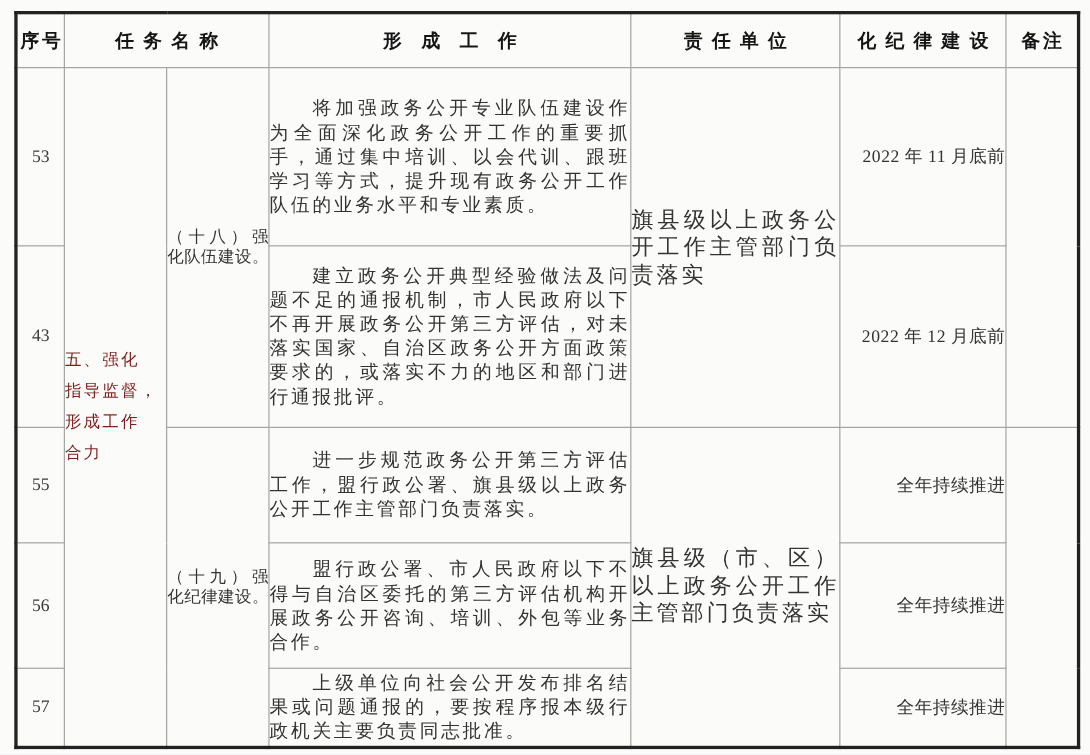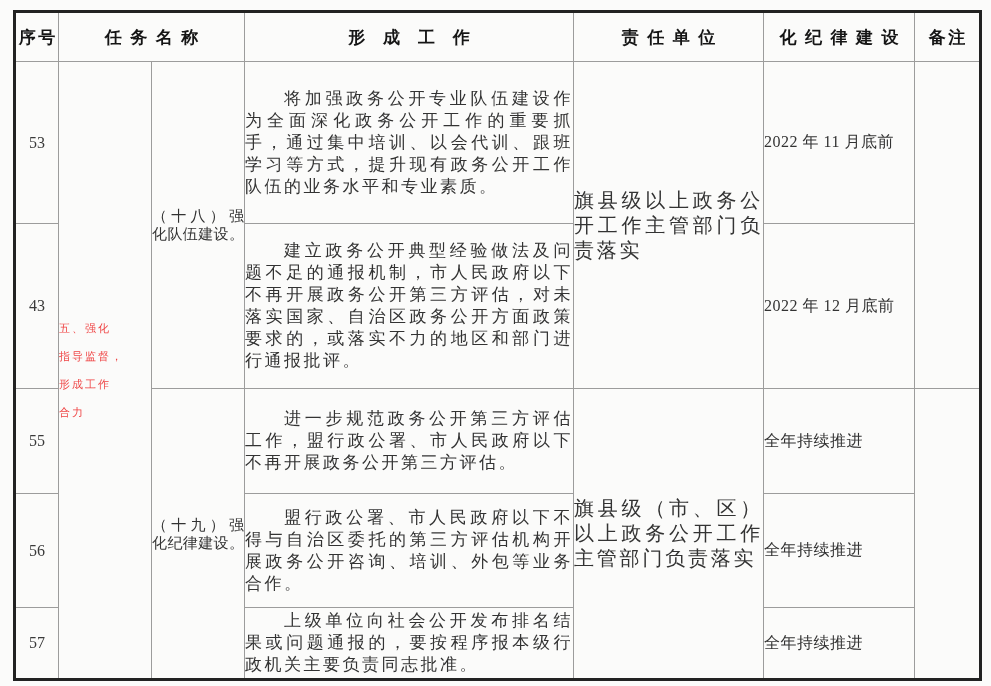--- a/index.html
+++ b/index.html
@@ -33,26 +33,26 @@
   }
   .hs-sm{letter-spacing:.15em;margin-right:-.15em;}
   .hs-mid{letter-spacing:.5em;margin-right:-.5em;}
   .hs-wide{letter-spacing:1.05em;margin-right:-1.05em;}
   
   .seq{
     text-align:center;font-size:16px;color:#3a3a3a;
     font-family:"Liberation Serif","DejaVu Serif",serif;
   }
   .section-cell{
-    font-size:11px;line-height:28px;
+    font-size:15px;line-height:28px;
     padding:2px 2px 2px 5px;
     letter-spacing:2px;
     white-space:pre-line;
     text-align:left;
-    color:#ef4444;
+    color:#7f1d1d;
   }
   .group-name{
     font-size:15px;line-height:18px;
     padding:2px 1px;
     white-space:pre-line;
     text-align:justify;
     text-align-last:justify;
     color:#333;
   }
   .task{
@@ -64,21 +64,21 @@
     color:#333;
   }
   .unit{
     font-size:20px;line-height:25px;
     letter-spacing:2.8px;
     padding:2px 5px;
     text-align:justify;
     color:#333;
   }
   .deadline{
-    font-size:16px;text-align:left;
+    font-size:16px;text-align:right;
     letter-spacing:.5px;color:#333;
   }
   .note{background:transparent;}
   
   .bt-dot{border-top:1px dotted #b5b5b5 !important;}
   .bt-solid{border-top:1px solid #8a8a8a !important;}
 </style>
 </head>
 <body>
 
@@ -121,21 +121,21 @@
     <tr style="height:165px;">
       <td class="seq bt-dot">43</td>
       <td class="task bt-dot">建立政务公开典型经验做法及问题不足的通报机制，市人民政府以下不再开展政务公开第三方评估，对未落实国家、自治区政务公开方面政策要求的，或落实不力的地区和部门进行通报批评。</td>
       <td class="deadline bt-dot">2022 年 12 月底前</td>
     </tr>
 
     <tr style="height:105px;">
       <td class="seq bt-solid">55</td>
       <td class="group-name bt-solid" rowspan="3">（十九）强
 化纪律建设。</td>
-      <td class="task bt-solid">进一步规范政务公开第三方评估工作，盟行政公署、市人民政府以下不再开展政务公开第三方评估。</td>
+      <td class="task bt-solid">进一步规范政务公开第三方评估工作，盟行政公署、旗县级以上政务公开工作主管部门负责落实。</td>
       <td class="unit bt-solid" rowspan="3">旗县级（市、区）以上政务公开工作主管部门负责落实</td>
       <td class="deadline bt-solid">全年持续推进</td>
       <td class="note bt-solid" rowspan="3"></td>
     </tr>
 
     <tr style="height:114px;">
       <td class="seq bt-dot">56</td>
       <td class="task bt-dot">盟行政公署、市人民政府以下不得与自治区委托的第三方评估机构开展政务公开咨询、培训、外包等业务合作。</td>
       <td class="deadline bt-dot">全年持续推进</td>
     </tr>

